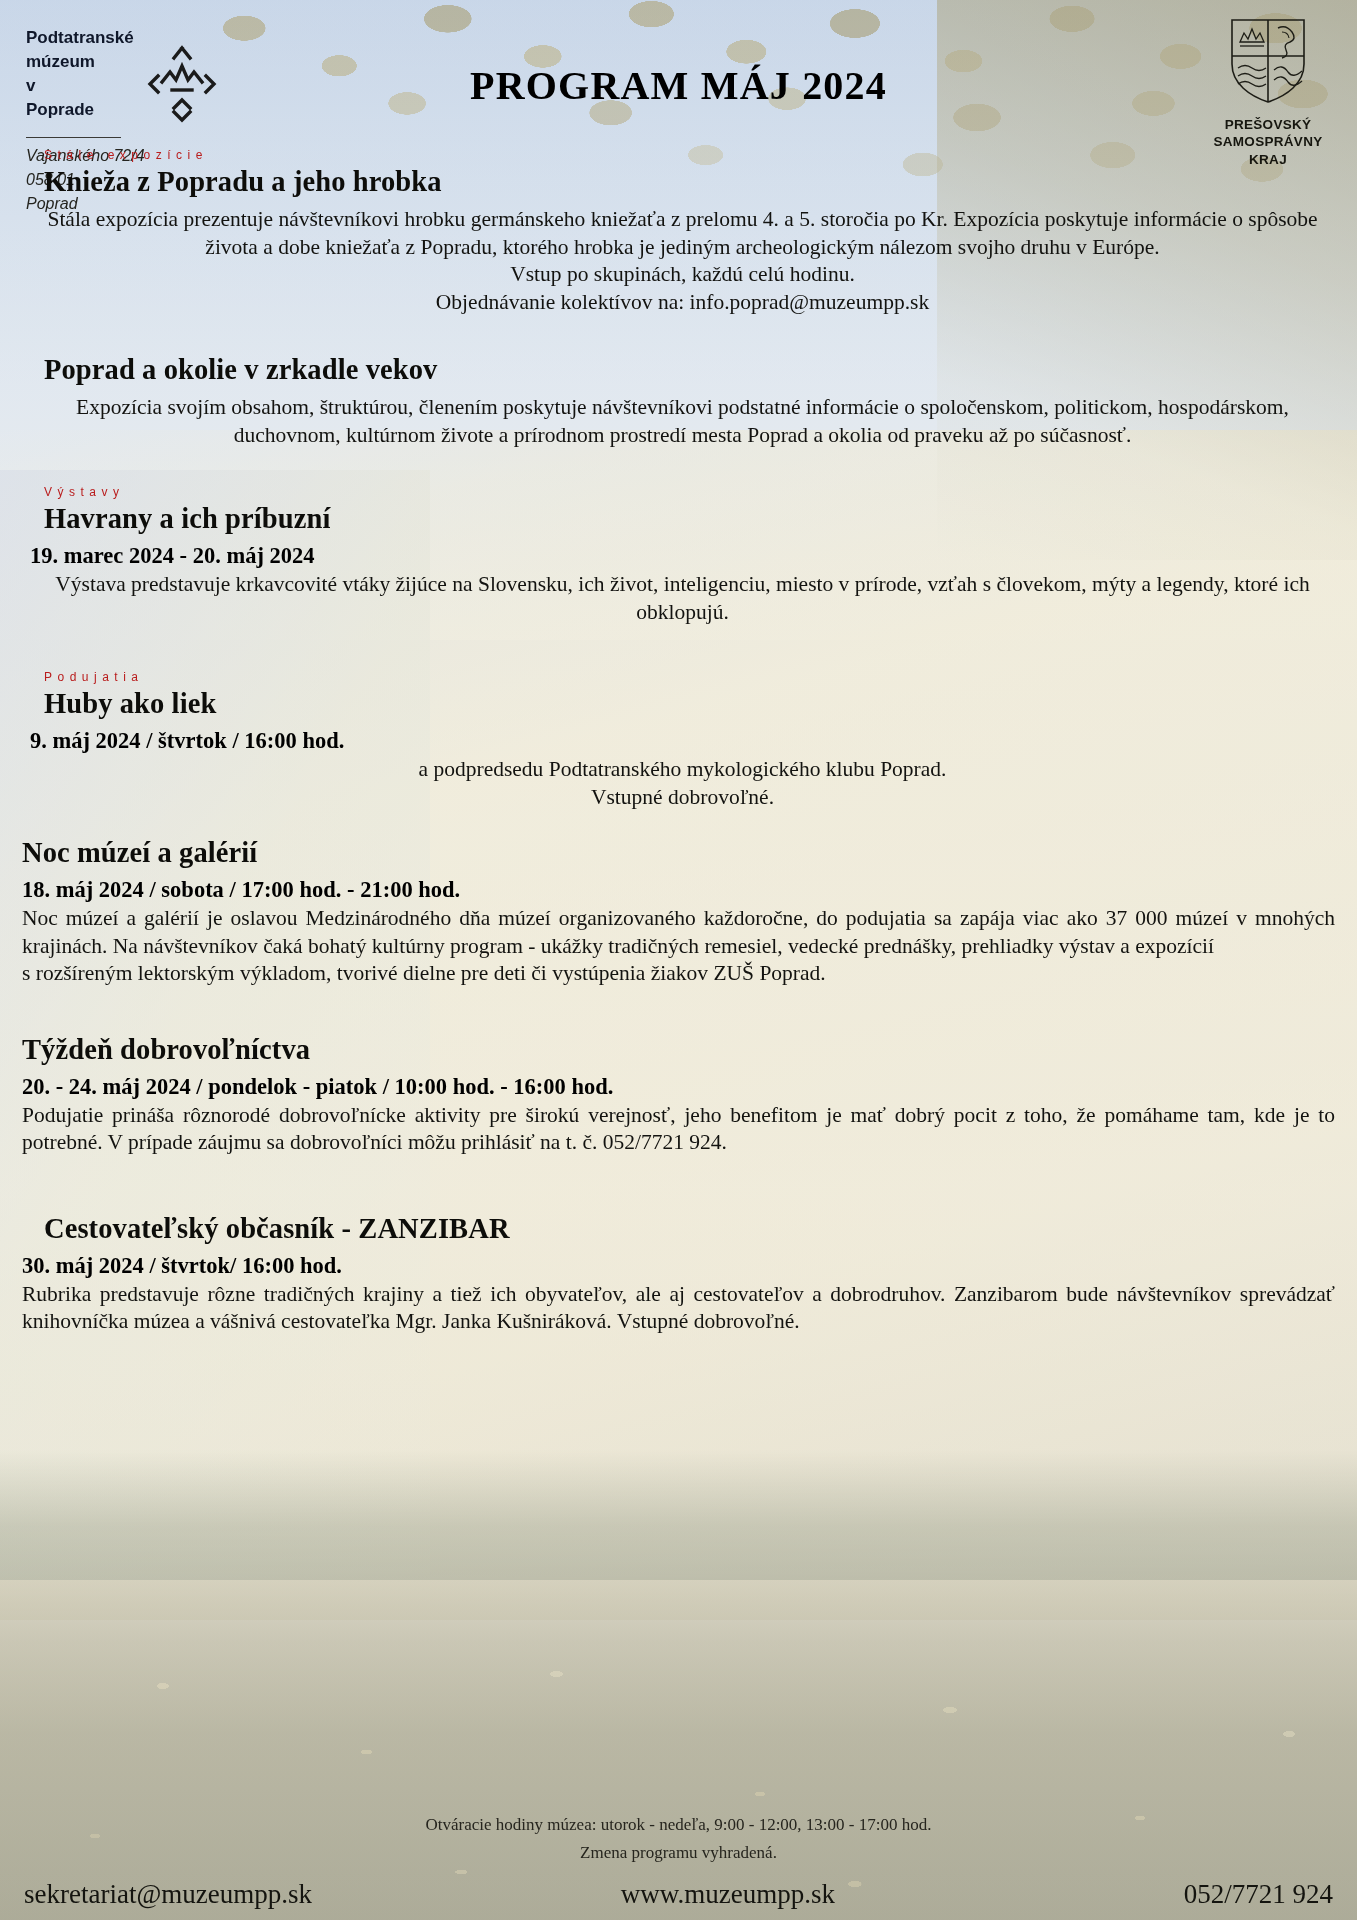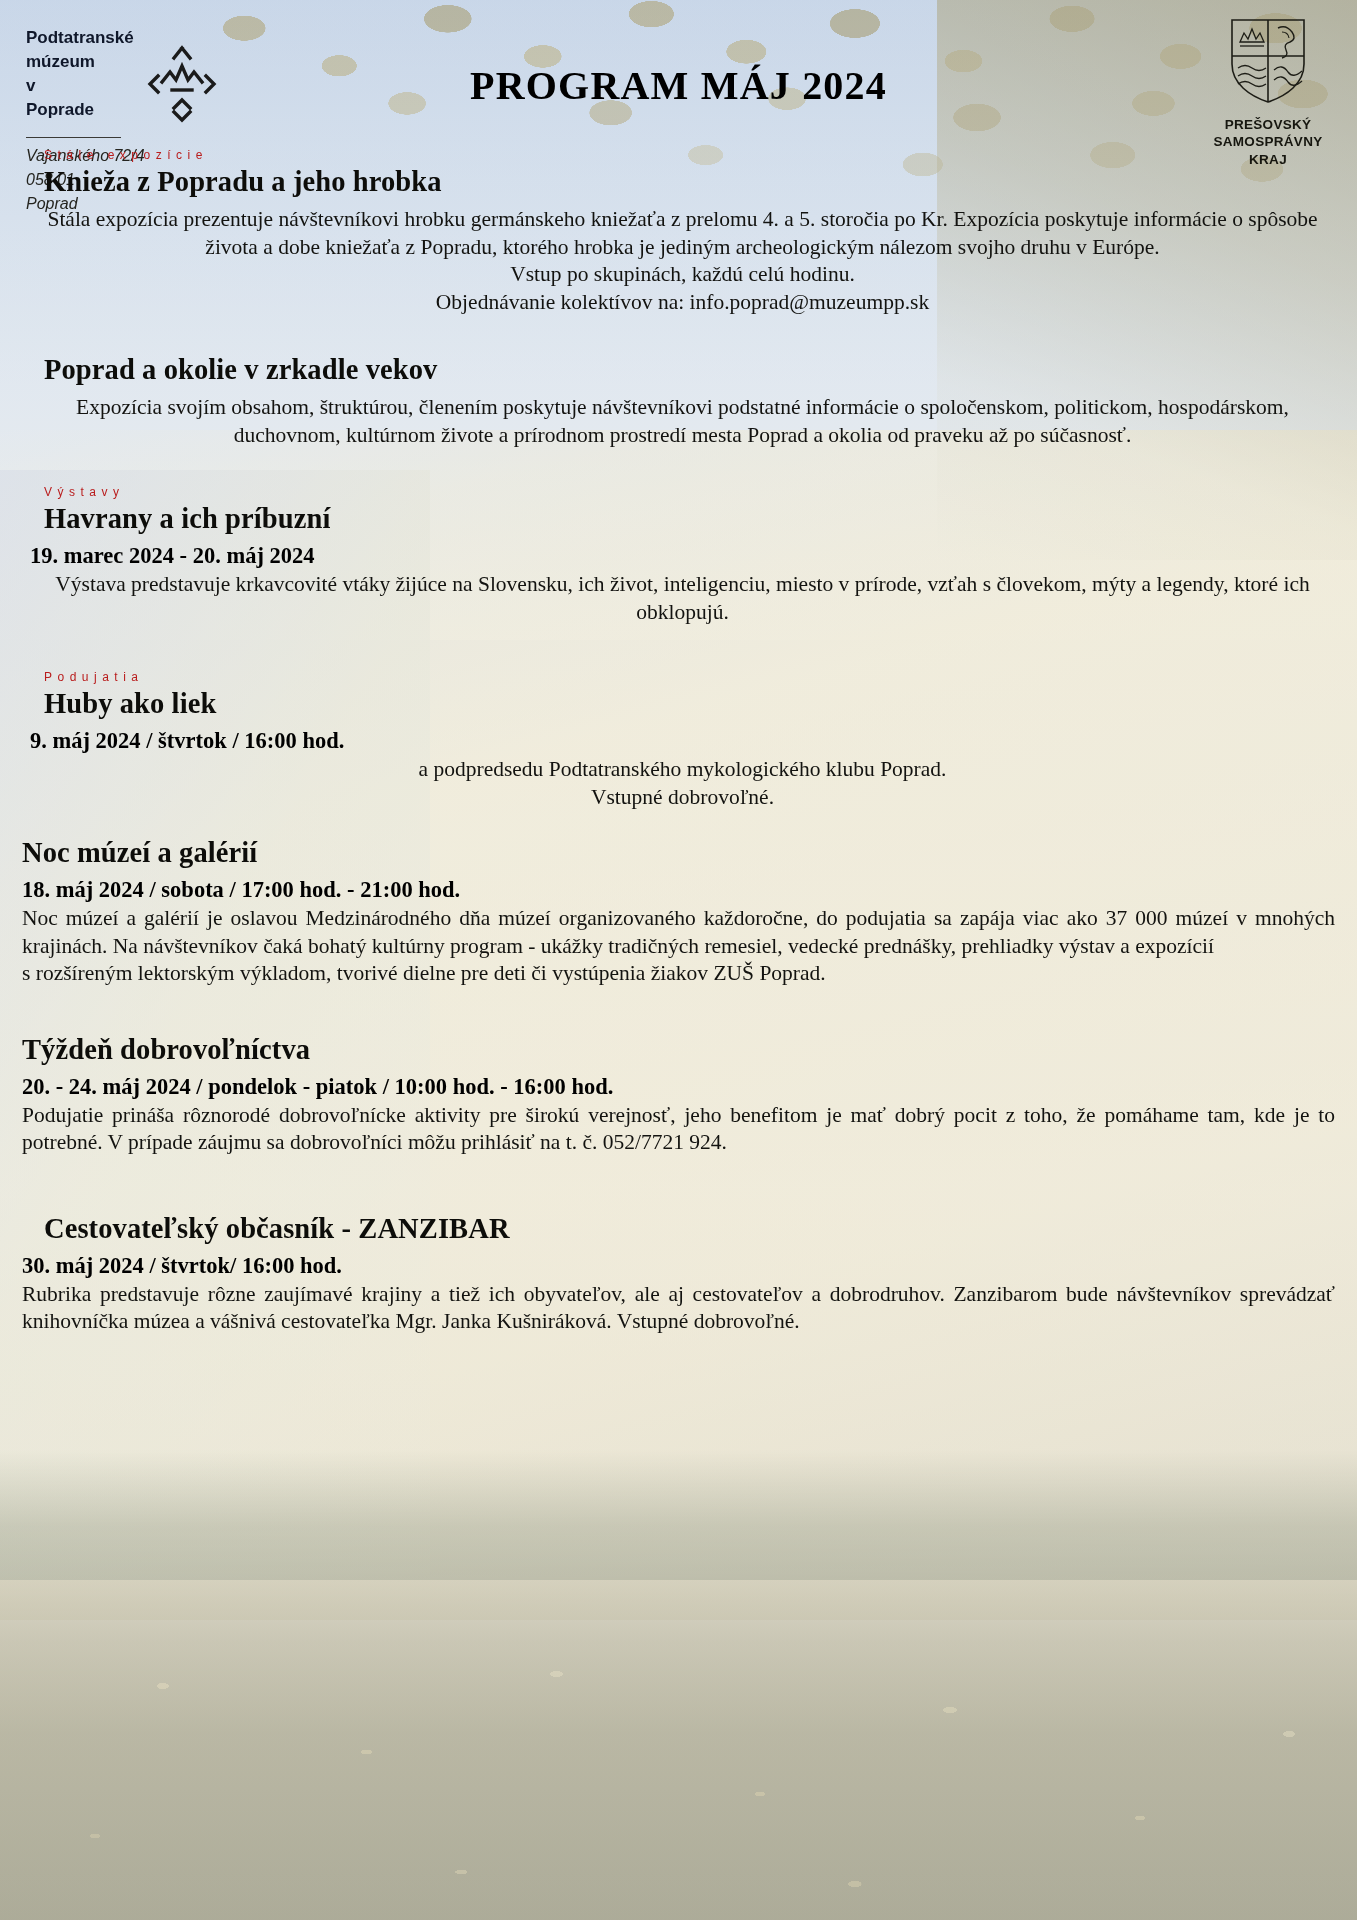--- a/index.html
+++ b/index.html
@@ -353,20 +353,29 @@
         <h2 class="item-title">Týždeň dobrovoľníctva</h2>
         <div class="date">20. - 24. máj 2024 / pondelok - piatok / 10:00 hod. - 16:00 hod.</div>
         <p class="desc justify">Podujatie prináša rôznorodé dobrovoľnícke aktivity pre širokú verejnosť, jeho benefitom je mať dobrý pocit z toho, že pomáhame tam, kde je to potrebné. V prípade záujmu sa dobrovoľníci môžu prihlásiť na t. č. 052/7721 924.</p>
       </div>
 
       <div class="sp-44"></div>
 
       <div class="block">
         <h2 class="item-title indent">Cestovateľský občasník - ZANZIBAR</h2>
         <div class="date">30. máj 2024 / štvrtok/ 16:00 hod.</div>
-        <p class="desc justify">Rubrika predstavuje rôzne zaujímavé krajiny a tiež ich obyvateľov, ale aj cestovateľov a dobrodruhov. Zanzibarom bude návštevníkov sprevádzať knihovníčka múzea a vášnivá cestovateľka Mgr. Janka Kušniráková. Vstupné dobrovoľné.</p>
+        <p class="desc justify">Rubrika predstavuje rôzne tradičných krajiny a tiež ich obyvateľov, ale aj cestovateľov a dobrodruhov. Zanzibarom bude návštevníkov sprevádzať knihovníčka múzea a vášnivá cestovateľka Mgr. Janka Kušniráková. Vstupné dobrovoľné.</p>
       </div>
 
     </div>
 
+    <div class="footer">
+      <div class="foot-line">Otváracie hodiny múzea:  utorok - nedeľa, 9:00 - 12:00, 13:00 - 17:00 hod.</div>
+      <div class="foot-line second">Zmena programu vyhradená.</div>
+      <div class="foot-contacts">
+        <div>sekretariat@muzeumpp.sk</div>
+        <div class="mid">www.muzeumpp.sk</div>
+        <div>052/7721 924</div>
+      </div>
+    </div>
 
   </div>
 </div>
 
 </body></html>

